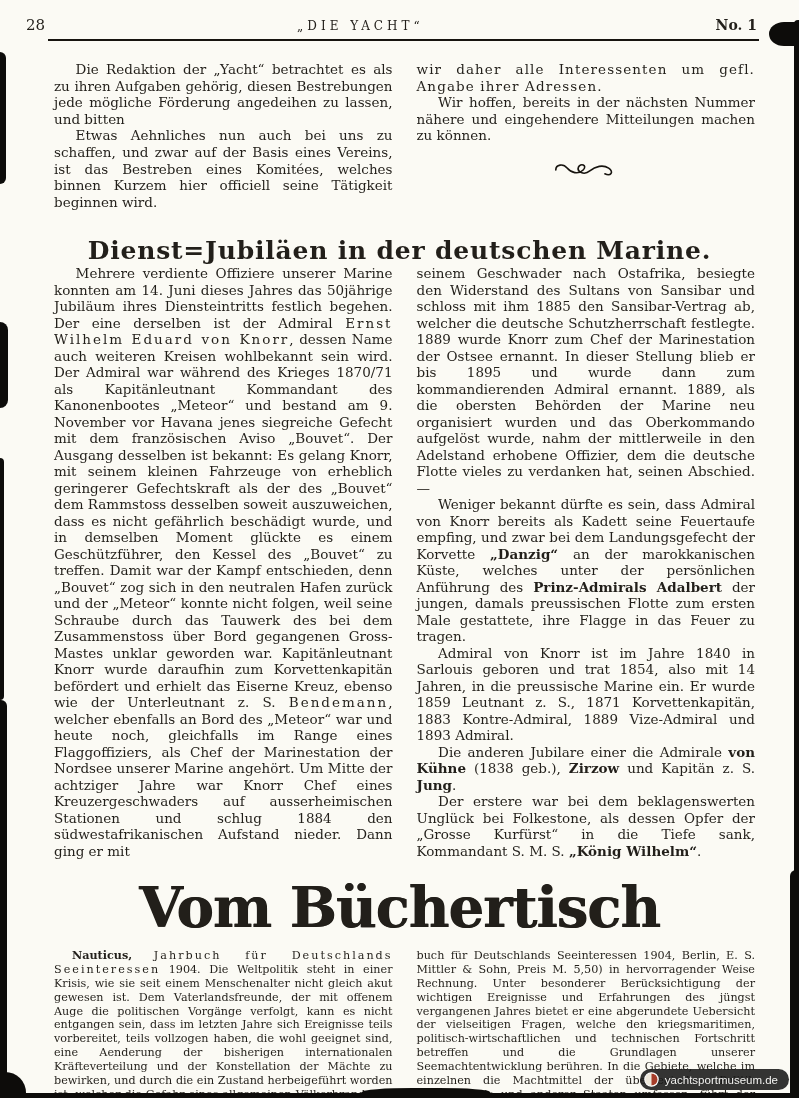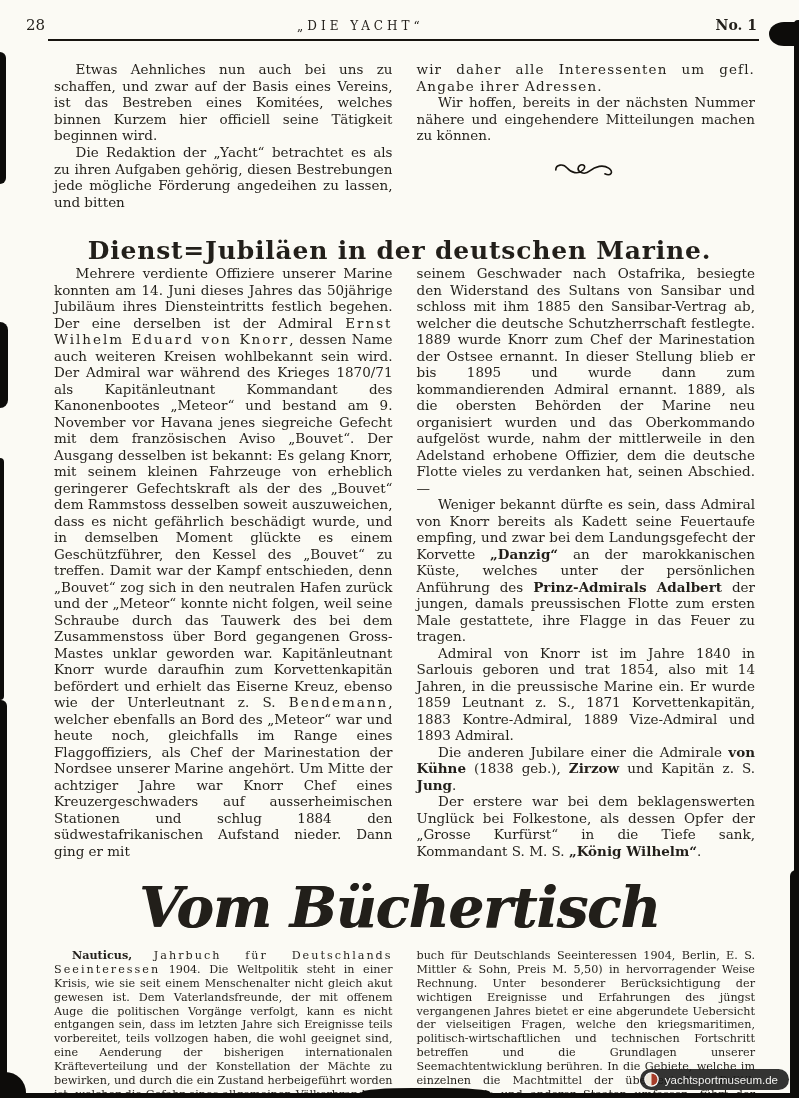--- a/index.html
+++ b/index.html
@@ -35,21 +35,21 @@
 
   .art-heading {
     text-align:center; font-size:25px; font-weight:bold;
     letter-spacing:0.8px; margin-top:26px;
   }
   .article { font-size:13.5px; line-height:16.5px;justify-content:center; }
 
   .books-heading {
     text-align:center;
     font-family:"DejaVu Serif", serif;
-    font-style:italic; font-weight:bold;
+    font-weight:bold;
     font-size:56px; line-height:1.1;
     letter-spacing:-1px;
     margin:18px 0 10px 0;
     text-shadow:0.6px 0 currentColor;
   }
   .books { font-size:11.2px; line-height:13.9px; }
 
   
   .watermark {
     position:absolute; right:10px; bottom:8px;
@@ -84,22 +84,22 @@
 
   <div class="hdr">
     <span class="pnum">28</span>
     <span class="mast">„DIE YACHT“</span>
     <span class="issue">No. 1</span>
   </div>
   <div class="rule"></div>
 
   <div class="two-col intro">
     <div class="col">
+      <p class="ind">Die Redaktion der „Yacht“ betrachtet es als zu ihren Aufgaben gehörig, diesen Bestrebungen jede mögliche Förderung angedeihen zu lassen, und bitten</p>
       <p class="ind">Etwas Aehnliches nun auch bei uns zu schaffen, und zwar auf der Basis eines Vereins, ist das Bestreben eines Komitées, welches binnen Kurzem hier officiell seine Tätigkeit beginnen wird.</p>
-      <p class="ind">Die Redaktion der „Yacht“ betrachtet es als zu ihren Aufgaben gehörig, diesen Bestrebungen jede mögliche Förderung angedeihen zu lassen, und bitten</p>
     </div>
     <div class="col">
       <p class="spread">wir daher alle Interessenten um gefl. Angabe ihrer Adressen.</p>
       <p class="ind">Wir hoffen, bereits in der nächsten Nummer nähere und eingehendere Mitteilungen machen zu können.</p>
       <div class="ornament">
         <svg width="68" height="20" viewBox="0 0 72 20" aria-hidden="true">
           <path d="M4,10 C4,4 12,3 16,8 C20,13 28,15 33,10 C38,5 30,2 28,7 C26,12 34,16 40,11 C46,6 54,4 60,8 C66,12 62,17 56,14" fill="none" stroke="currentColor" stroke-width="1.7" stroke-linecap="round"></path>
         </svg>
       </div>
     </div>

